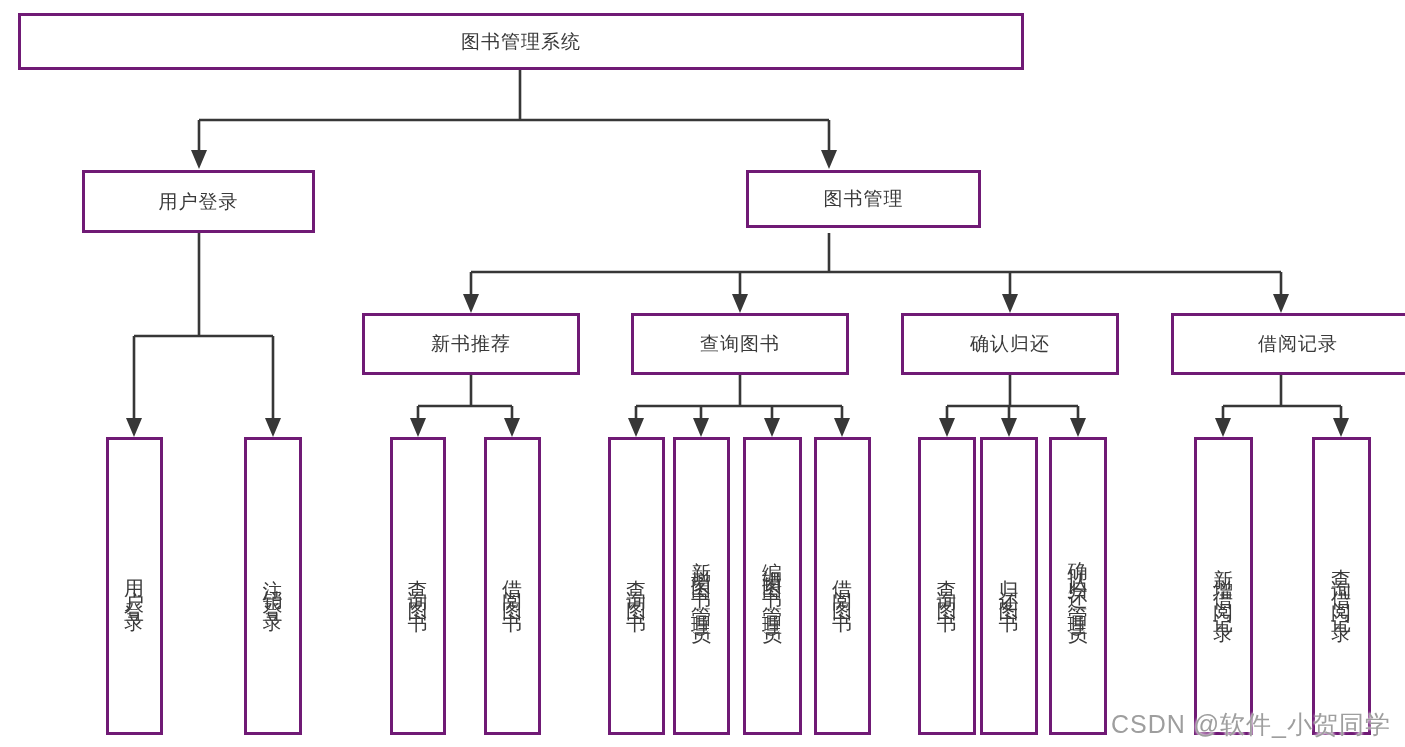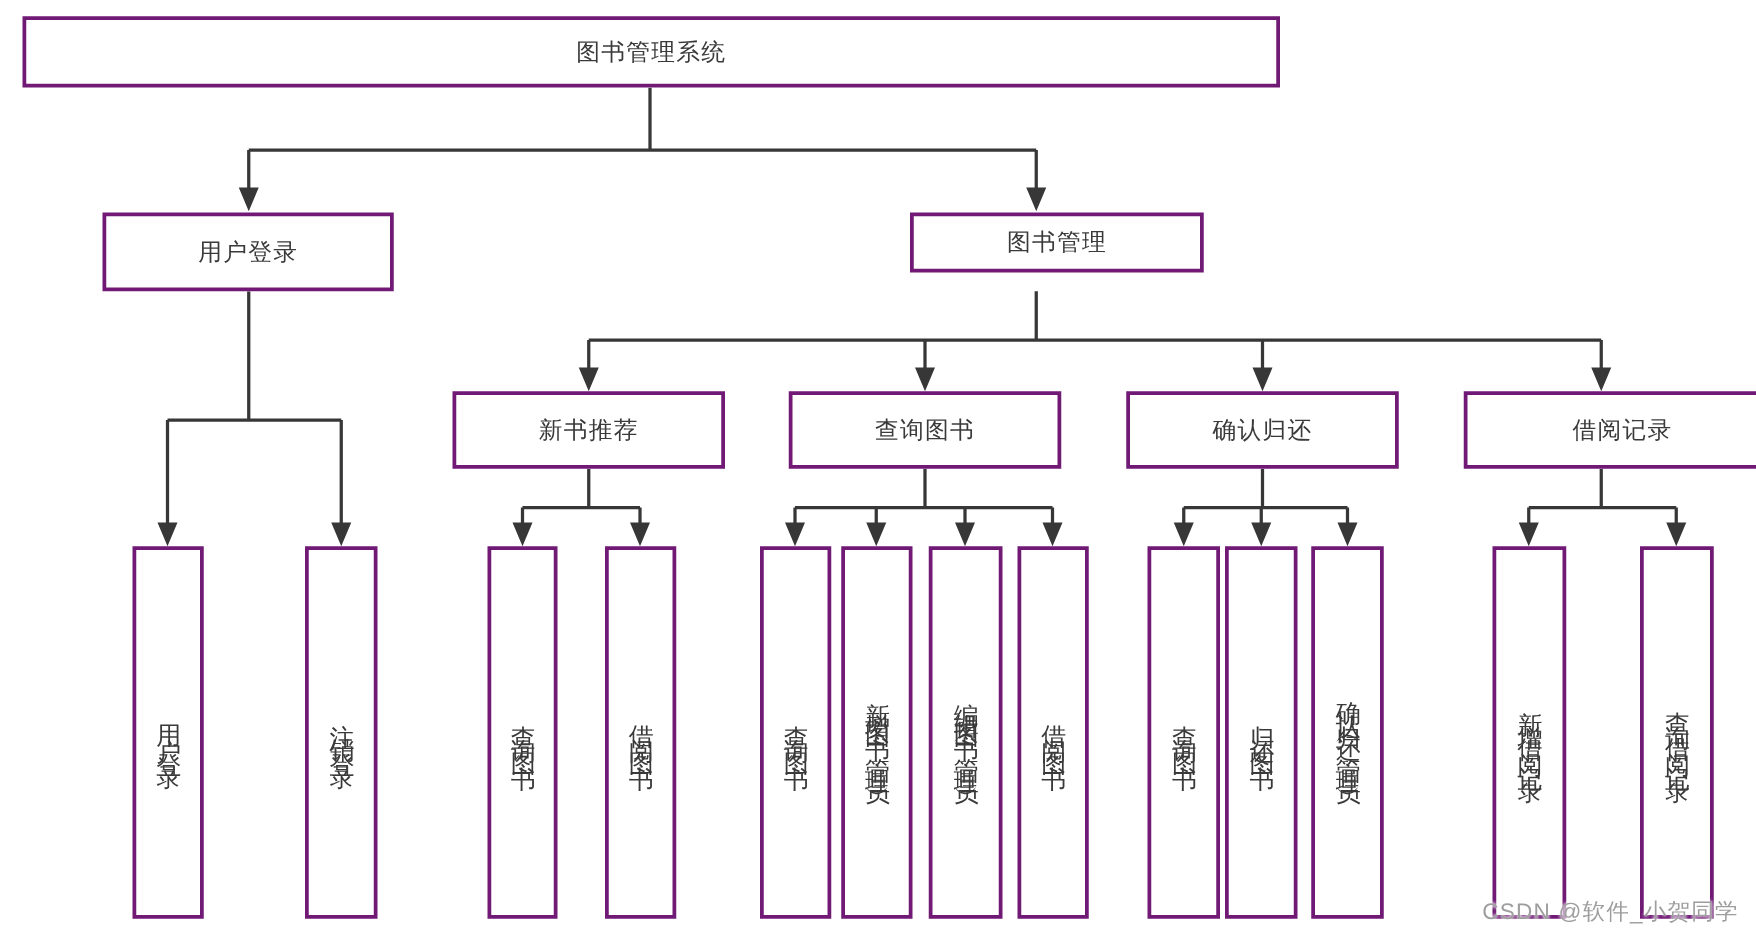--- a/index.html
+++ b/index.html
@@ -27,21 +27,21 @@
     font-size: 20px;
     letter-spacing: 11px;
     line-height: 1;
   }
 
   
   #n-root   { left: 18px;   top: 13px;  width: 1006px; height: 57px; }
 
   
   #n-login  { left: 82px;   top: 170px; width: 233px;  height: 63px; }
-  #n-mgmt   { left: 728px;  top: 170px; width: 235px;  height: 48px; }
+  #n-mgmt   { left: 746px;  top: 170px; width: 235px;  height: 58px; }
 
   
   #n-rec    { left: 362px;  top: 313px; width: 218px;  height: 62px; }
   #n-borrow { left: 631px;  top: 313px; width: 218px;  height: 62px; }
   #n-cur    { left: 901px;  top: 313px; width: 218px;  height: 62px; }
   #n-rcd    { left: 1171px; top: 313px; width: 254px;  height: 62px; }
 
   
   .vbox { top: 437px; height: 298px; }
   #f-1  { left: 106px;  width: 57px; }
@@ -54,21 +54,21 @@
   #f-8  { left: 814px;  width: 57px; }
   #f-9  { left: 918px;  width: 58px; }
   #f-10 { left: 980px;  width: 58px; }
   #f-11 { left: 1049px; width: 58px; letter-spacing: 9px; }
   #f-12 { left: 1194px; width: 59px; }
   #f-13 { left: 1312px; width: 59px; }
 
   .watermark {
     position: absolute;
     right: 14px; bottom: 6px;
-    font-size: 18px;
+    font-size: 25px;
     color: #9e9e9e;
     letter-spacing: 1px;
     text-shadow: 0 0 3px #ffffff, 0 0 3px #ffffff;
     z-index: 5;
     white-space: nowrap;
   }
 </style>
 </head>
 <body>
 

